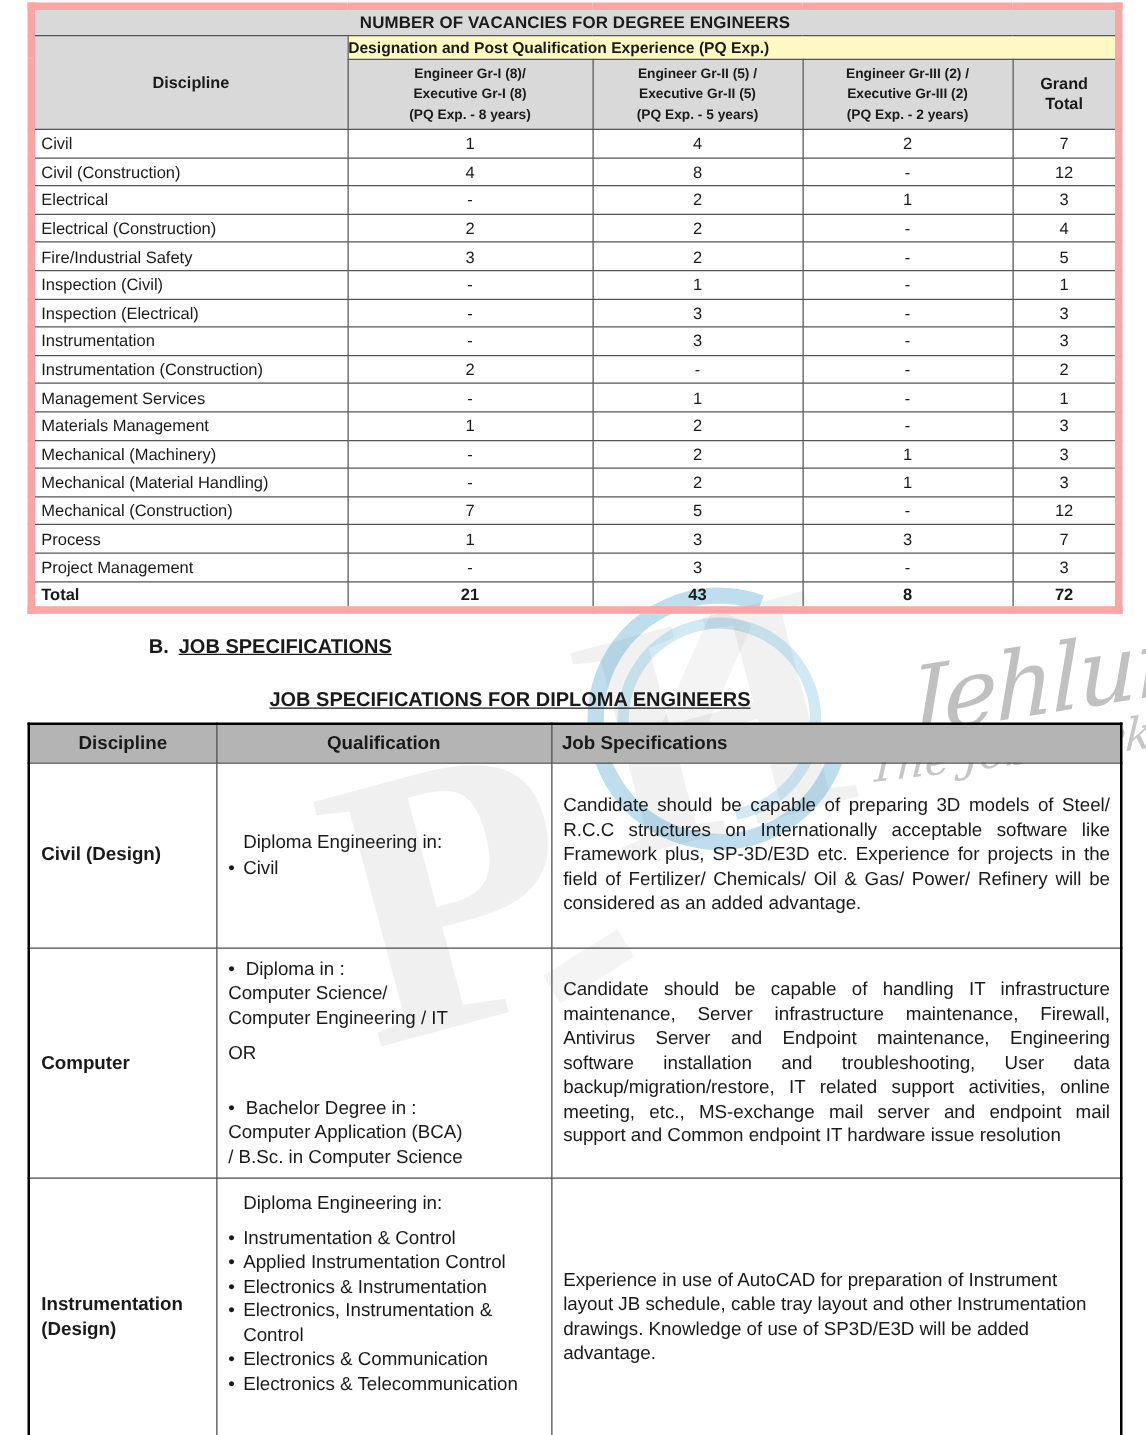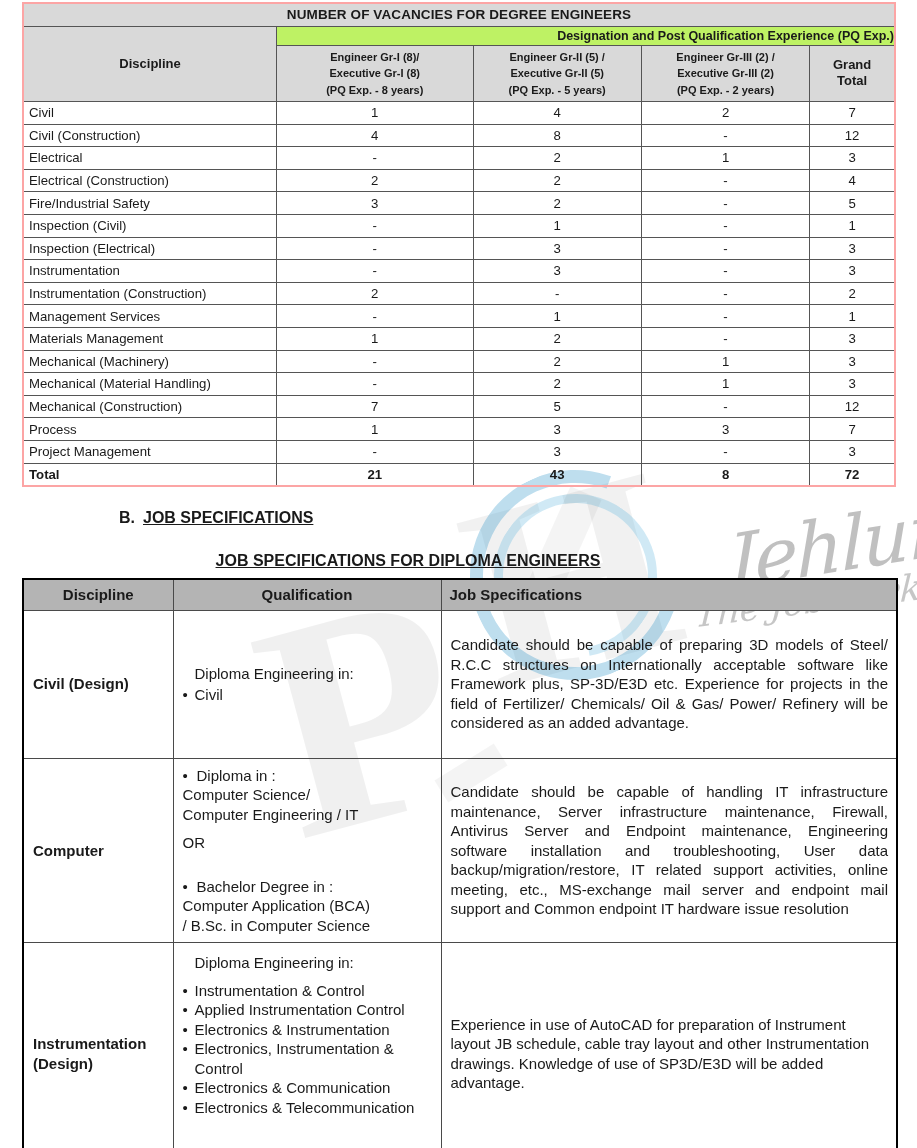--- a/index.html
+++ b/index.html
@@ -93,36 +93,36 @@
     border-collapse: collapse;
     table-layout: fixed;
   }
   td, th { border: 1px solid #3a3a3a; padding: 0; font-weight: normal; }
 
   
   #vacancy-table {
     position: absolute;
     left: 22px; top: 2px;
     width: 874px;
-    border: 2px solid #fca5a5;
+    border: 6px solid #fca5a5;
     font-family: "Liberation Sans", sans-serif;
   }
   #vacancy-table td { border: 1px solid #555; }
   #vacancy-table .t1-title {
     background: #d9d9d9;
     text-align: center;
     font-weight: bold;
     font-size: 13.5px;
     letter-spacing: 0.1px;
     height: 23px;
     border-bottom: 1px solid #555;
   }
   #vacancy-table .t1-sub {
-    background: #bef264;
-    text-align: right;
+    background: #fef9c3;
+    text-align: left;
     font-weight: bold;
     font-size: 12.5px;
     height: 19px;
   }
   #vacancy-table .t1-disc {
     background: #d9d9d9;
     text-align: center;
     font-weight: bold;
     font-size: 13px;
     vertical-align: middle;

